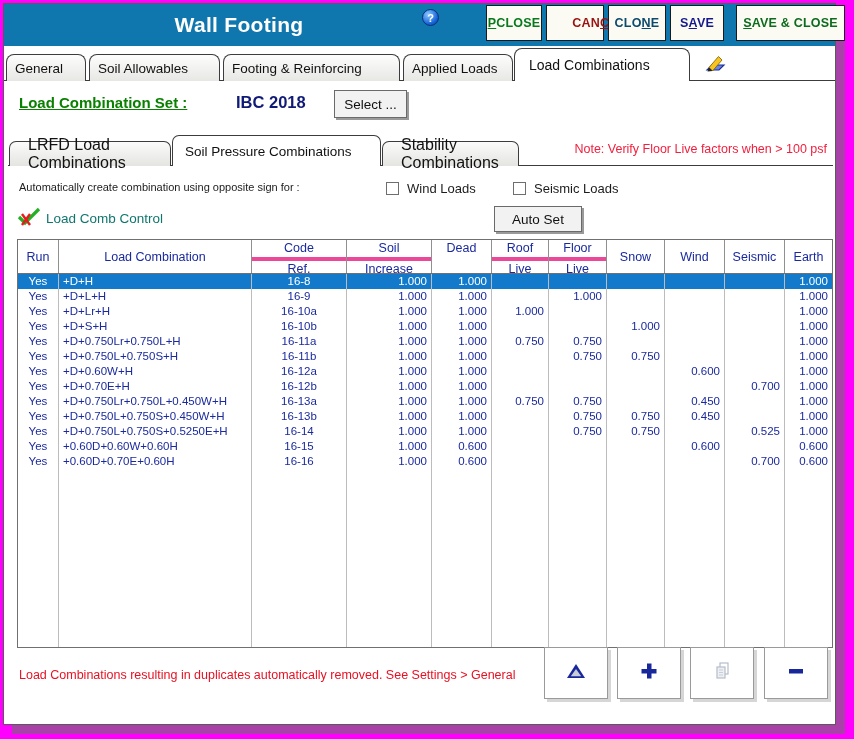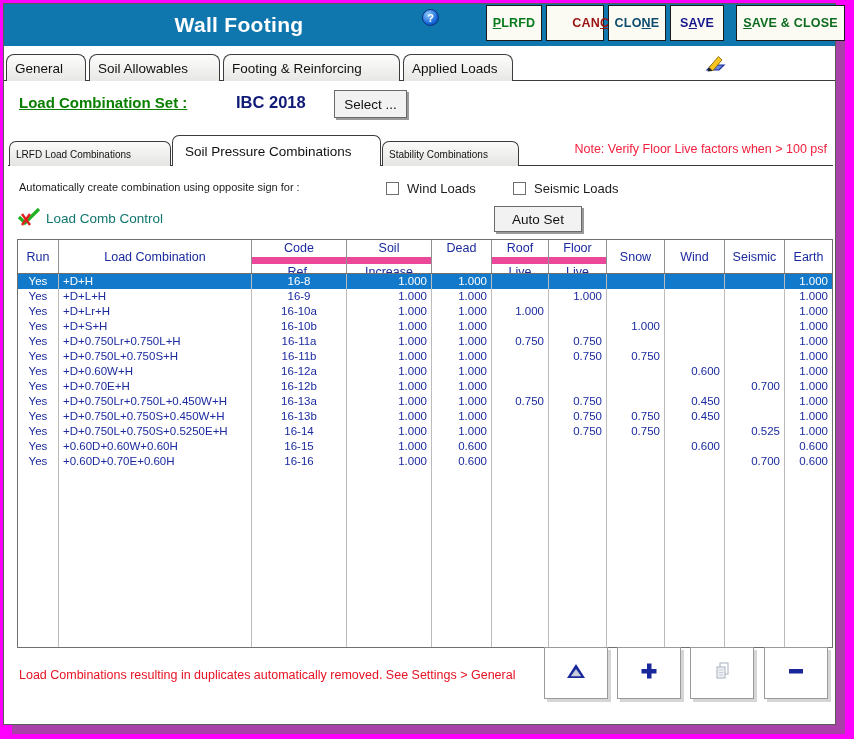--- a/index.html
+++ b/index.html
@@ -49,21 +49,21 @@
     color:#0a8000;text-decoration:underline;}
   .lcs-value{position:absolute;left:232px;top:89px;font-size:16.5px;font-weight:bold;color:#101a77;}
   .btn3d{background:#f2f2f2;border:1px solid #6a6a6a;box-sizing:border-box;
     box-shadow:2px 2px 0 #9a9a9a;display:flex;align-items:center;justify-content:center;
     font-size:13.5px;color:#111;cursor:pointer;}
   .select-btn{position:absolute;left:330px;top:86px;width:73px;height:28px;}
   
   .subtabline{position:absolute;left:4px;top:161px;width:825px;border-top:1px solid #3c3c3c;}
   .subtab{position:absolute;box-sizing:border-box;border:1px solid #3c3c3c;border-bottom:none;
     border-radius:7px 7px 0 0;background:linear-gradient(#fbfbfb,#e4e4e1);
-    display:flex;align-items:center;padding-left:6px;font-size:10px;color:#111;
+    display:flex;align-items:center;padding-left:18px;font-size:16px;color:#111;
     top:137px;height:25px;cursor:pointer;z-index:1;}
   .subtab.active{top:131px;height:31px;background:#fff;z-index:3;font-size:13.5px;padding-left:12px;}
   .subtab-lrfd{left:5px;width:162px;}
   .subtab-soilp{left:168px;width:209px;}
   .subtab-stab{left:378px;width:137px;}
   .note-red{position:absolute;right:8px;top:138px;font-size:12.5px;color:#f2203e;}
   
   .auto-label{position:absolute;left:15px;top:177px;font-size:11px;color:#1c1c1c;}
   .cbx{position:absolute;width:13px;height:13px;background:#fff;border:1px solid #6e6e6e;
     box-sizing:border-box;cursor:pointer;}
@@ -82,21 +82,21 @@
   .thead{display:grid;grid-template-columns:var(--cols);height:34px;
     border-bottom:1px solid #707070;box-sizing:border-box;}
   .hcell{border-right:1px solid #909090;box-sizing:border-box;color:#1a2a9e;font-size:12.5px;
     display:flex;flex-direction:column;overflow:hidden;}
   .hcell:last-child{border-right:none;}
   .hcell .l1,.hcell .l2{text-align:center;white-space:nowrap;}
   .hcell.center-single{justify-content:center;}
   .hcell.top-single{justify-content:flex-start;}
   .hcell.top-single .l1{height:17px;line-height:17px;}
   .hcell.split .l1{height:17px;line-height:16px;}
-  .hcell.split .l2{height:16px;line-height:16px;border-top:7px solid #ec4899;box-sizing:border-box;}
+  .hcell.split .l2{height:16px;line-height:16px;border-top:4px solid #ec4899;box-sizing:border-box;}
   .tbody{}
   .trow{display:grid;grid-template-columns:var(--cols);height:15px;line-height:15px;
     font-size:11.5px;color:#1a2a9e;cursor:pointer;}
   .trow.selected{background:#1379cb;color:#fff;}
   .tcell{border-right:1px solid #bcbcbc;box-sizing:border-box;padding:0 4px;
     white-space:nowrap;overflow:hidden;}
   .tcell:last-child{border-right:none;}
   .a-c{text-align:center;}
   .a-l{text-align:left;}
   .a-r{text-align:right;}
@@ -115,21 +115,21 @@
 </head>
 <body>
 
 <div class="window">
 
   <div class="titlebar">
     <div class="title">Wall Footing</div>
     <div class="help">?</div>
     <div class="tb-buttons">
       <div class="tb-btn" style="color: rgb(8, 122, 30);">
-          <span><span></span><span class="u">P</span><span>LRFD</span></span>
+          <span><span></span><span class="u">P</span><span>CLOSE</span></span>
         </div>
       <div class="tb-btn" style="color: rgb(155, 18, 18);">
           <span><span>CAN</span><span class="u">C</span><span>EL</span></span>
         </div>
       <div class="tb-btn" style="color: #0c4a6e; text-align: right;">
           <span><span>CLO</span><span class="u">N</span><span>E</span></span>
         </div>
       <div class="tb-btn" style="color: rgb(20, 24, 140);">
           <span><span>S</span><span class="u">A</span><span>VE</span></span>
         </div>
@@ -144,20 +144,23 @@
       <span>General</span>
     </div>
   <div class="tab tab-soil">
       <span>Soil Allowables</span>
     </div>
   <div class="tab tab-footing">
       <span>Footing &amp; Reinforcing</span>
     </div>
   <div class="tab tab-applied">
       <span>Applied Loads</span>
+    </div>
+  <div class="tab tab-loadcomb active">
+      <span>Load Combinations</span>
     </div>
   <div class="pencil">
     <svg width="24" height="22" viewBox="0 0 24 22">
       <polygon points="3,19 15,19 20,14 8,14" fill="#6b86d8" stroke="#1a2f9c" stroke-width="1.2"></polygon>
       <polygon points="5,16.5 14.5,5.5 18,9 8.5,20" fill="#f7c51e" stroke="#7a5c00" stroke-width="0.8"></polygon>
       <polygon points="5,16.5 8.5,20 3.5,20.6" fill="#222222"></polygon>
     </svg>
   </div>
 
   <div class="lcs-label">Load Combination Set :</div>

